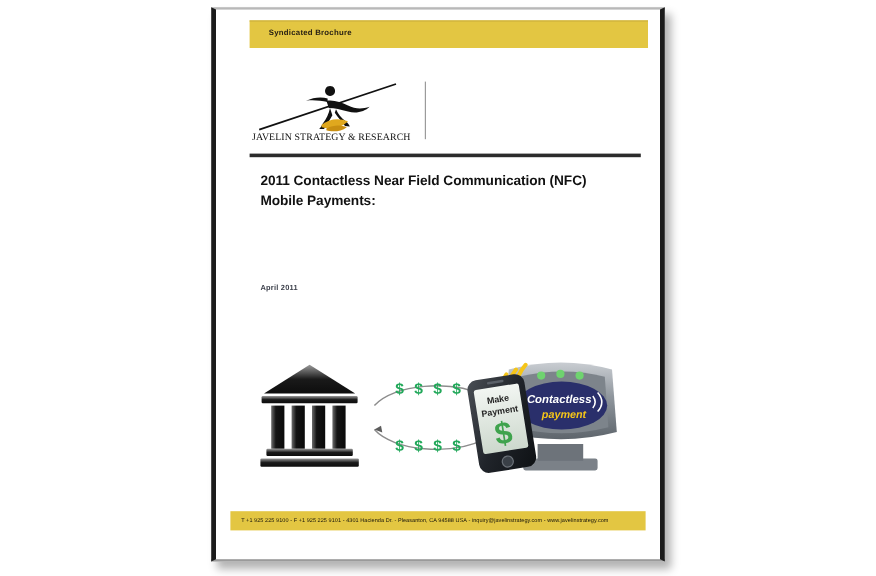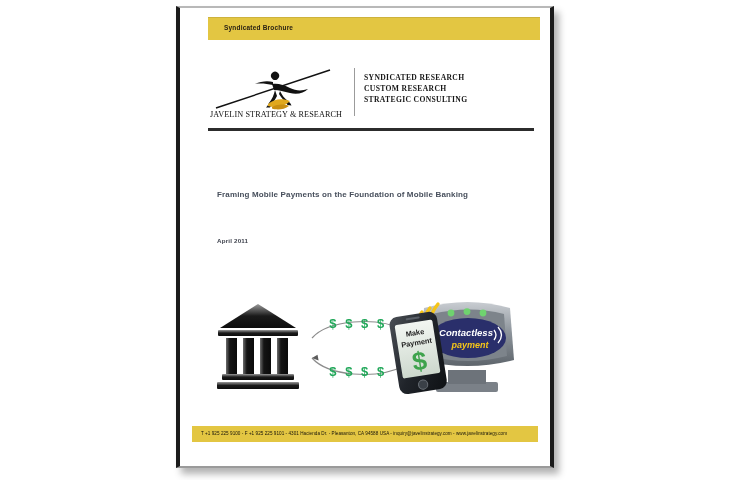--- a/index.html
+++ b/index.html
@@ -119,31 +119,26 @@
                    L75.5 39 C73 35.5 69.5 32 67 28 Z" fill="#111"></path>
 
           <path d="M56 38 C62 33 70 32 78 35 C72 41 63 42 56 40 Z" fill="#e0a81e"></path>
           <path d="M60 41 C66 38 72 38 77 40 C72 44 64 44 60 42.5 Z" fill="#c98f12"></path>
         </svg>
 
         <div id="logo-wordmark">JAVELIN STRATEGY &amp; RESEARCH</div>
 
         <div id="logo-divider"></div>
 
-        <div id="logo-taglines">
-          <div>SYNDICATED RESEARCH</div>
-          <div>CUSTOM RESEARCH</div>
-          <div>STRATEGIC CONSULTING</div>
-        </div>
       </div>
 
       <div id="hrule"></div>
 
-
-      <div id="subtitle">Framing Mobile Payments on the Foundation of Mobile Banking</div>
+      <div id="title">2011 Contactless Near Field Communication (NFC) Mobile Payments:</div>
+
 
       <div id="docdate">April 2011</div>
 
       <svg id="illus" viewBox="0 0 318 120">
         <defs>
           <linearGradient id="colg" x1="0" y1="0" x2="1" y2="0">
             <stop offset="0" stop-color="#6d6d6d"></stop>
             <stop offset="0.35" stop-color="#141414"></stop>
             <stop offset="1" stop-color="#0a0a0a"></stop>
           </linearGradient>

